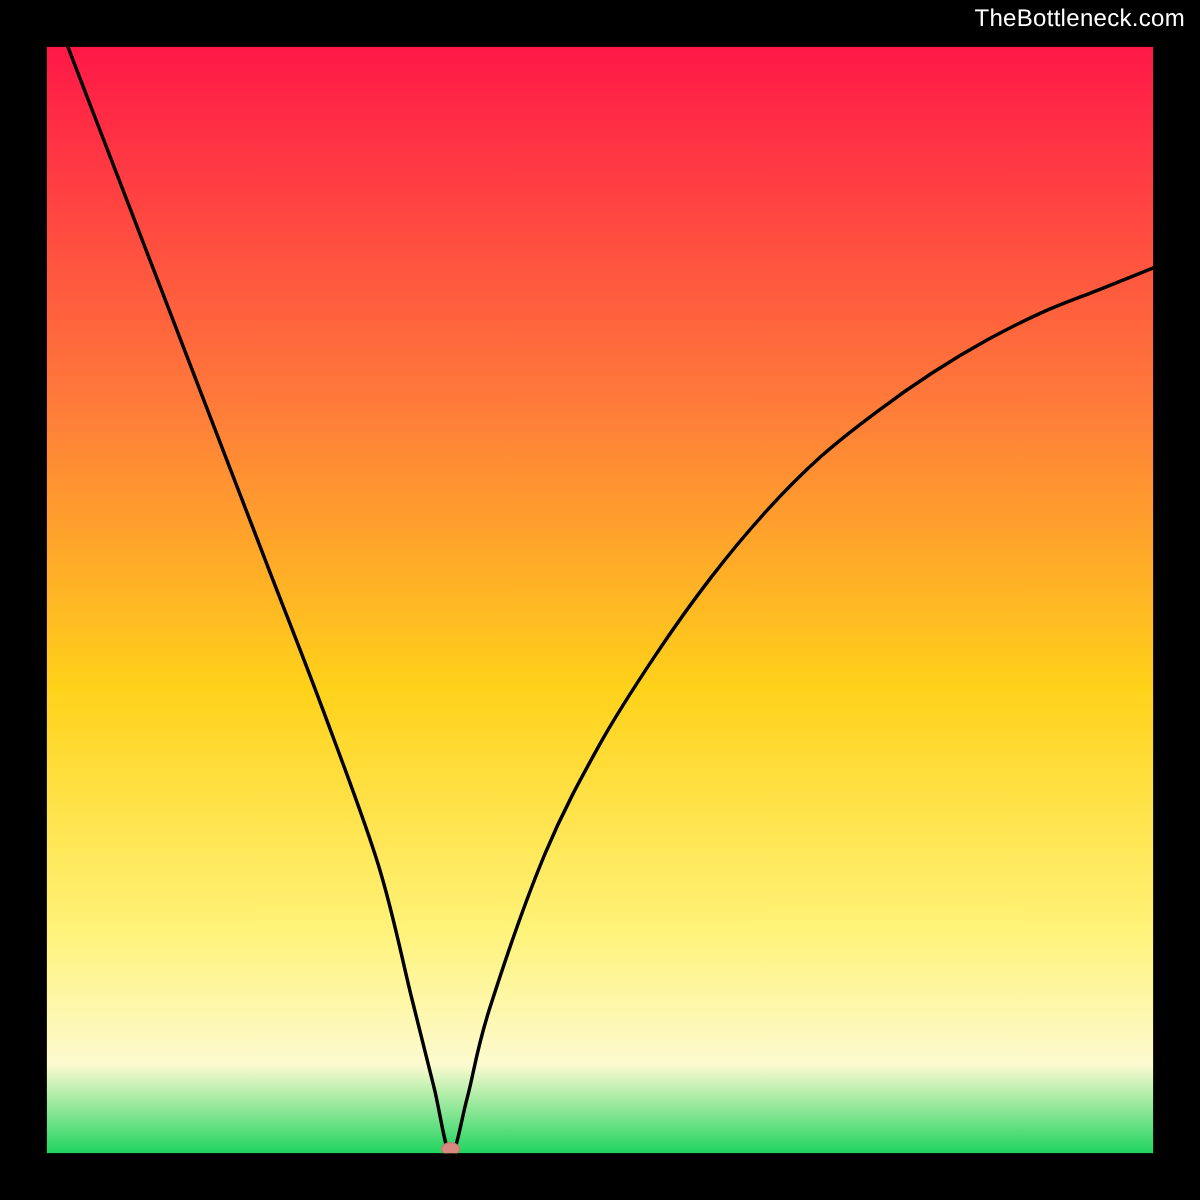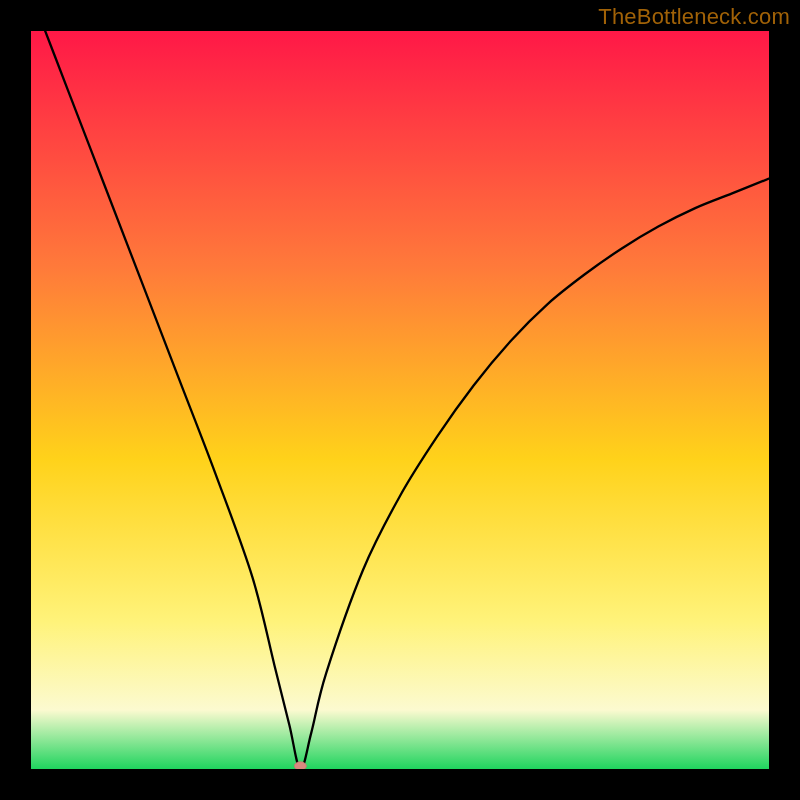--- a/index.html
+++ b/index.html
@@ -24,22 +24,22 @@
     left: 31px;
     top: 31px;
     width: 738px;
     height: 738px;
     overflow: hidden;
   }
   .watermark {
     position: absolute;
     top: 4px;
     right: 10px;
-    color: #a16207;
-    font-size: 22px;
+    color: #ffffff;
+    font-size: 16px;
     font-weight: 400;
     letter-spacing: 0.2px;
     user-select: none;
   }
   svg { display: block; }
 </style>
 </head>
 <body>
 
 <div class="frame">

